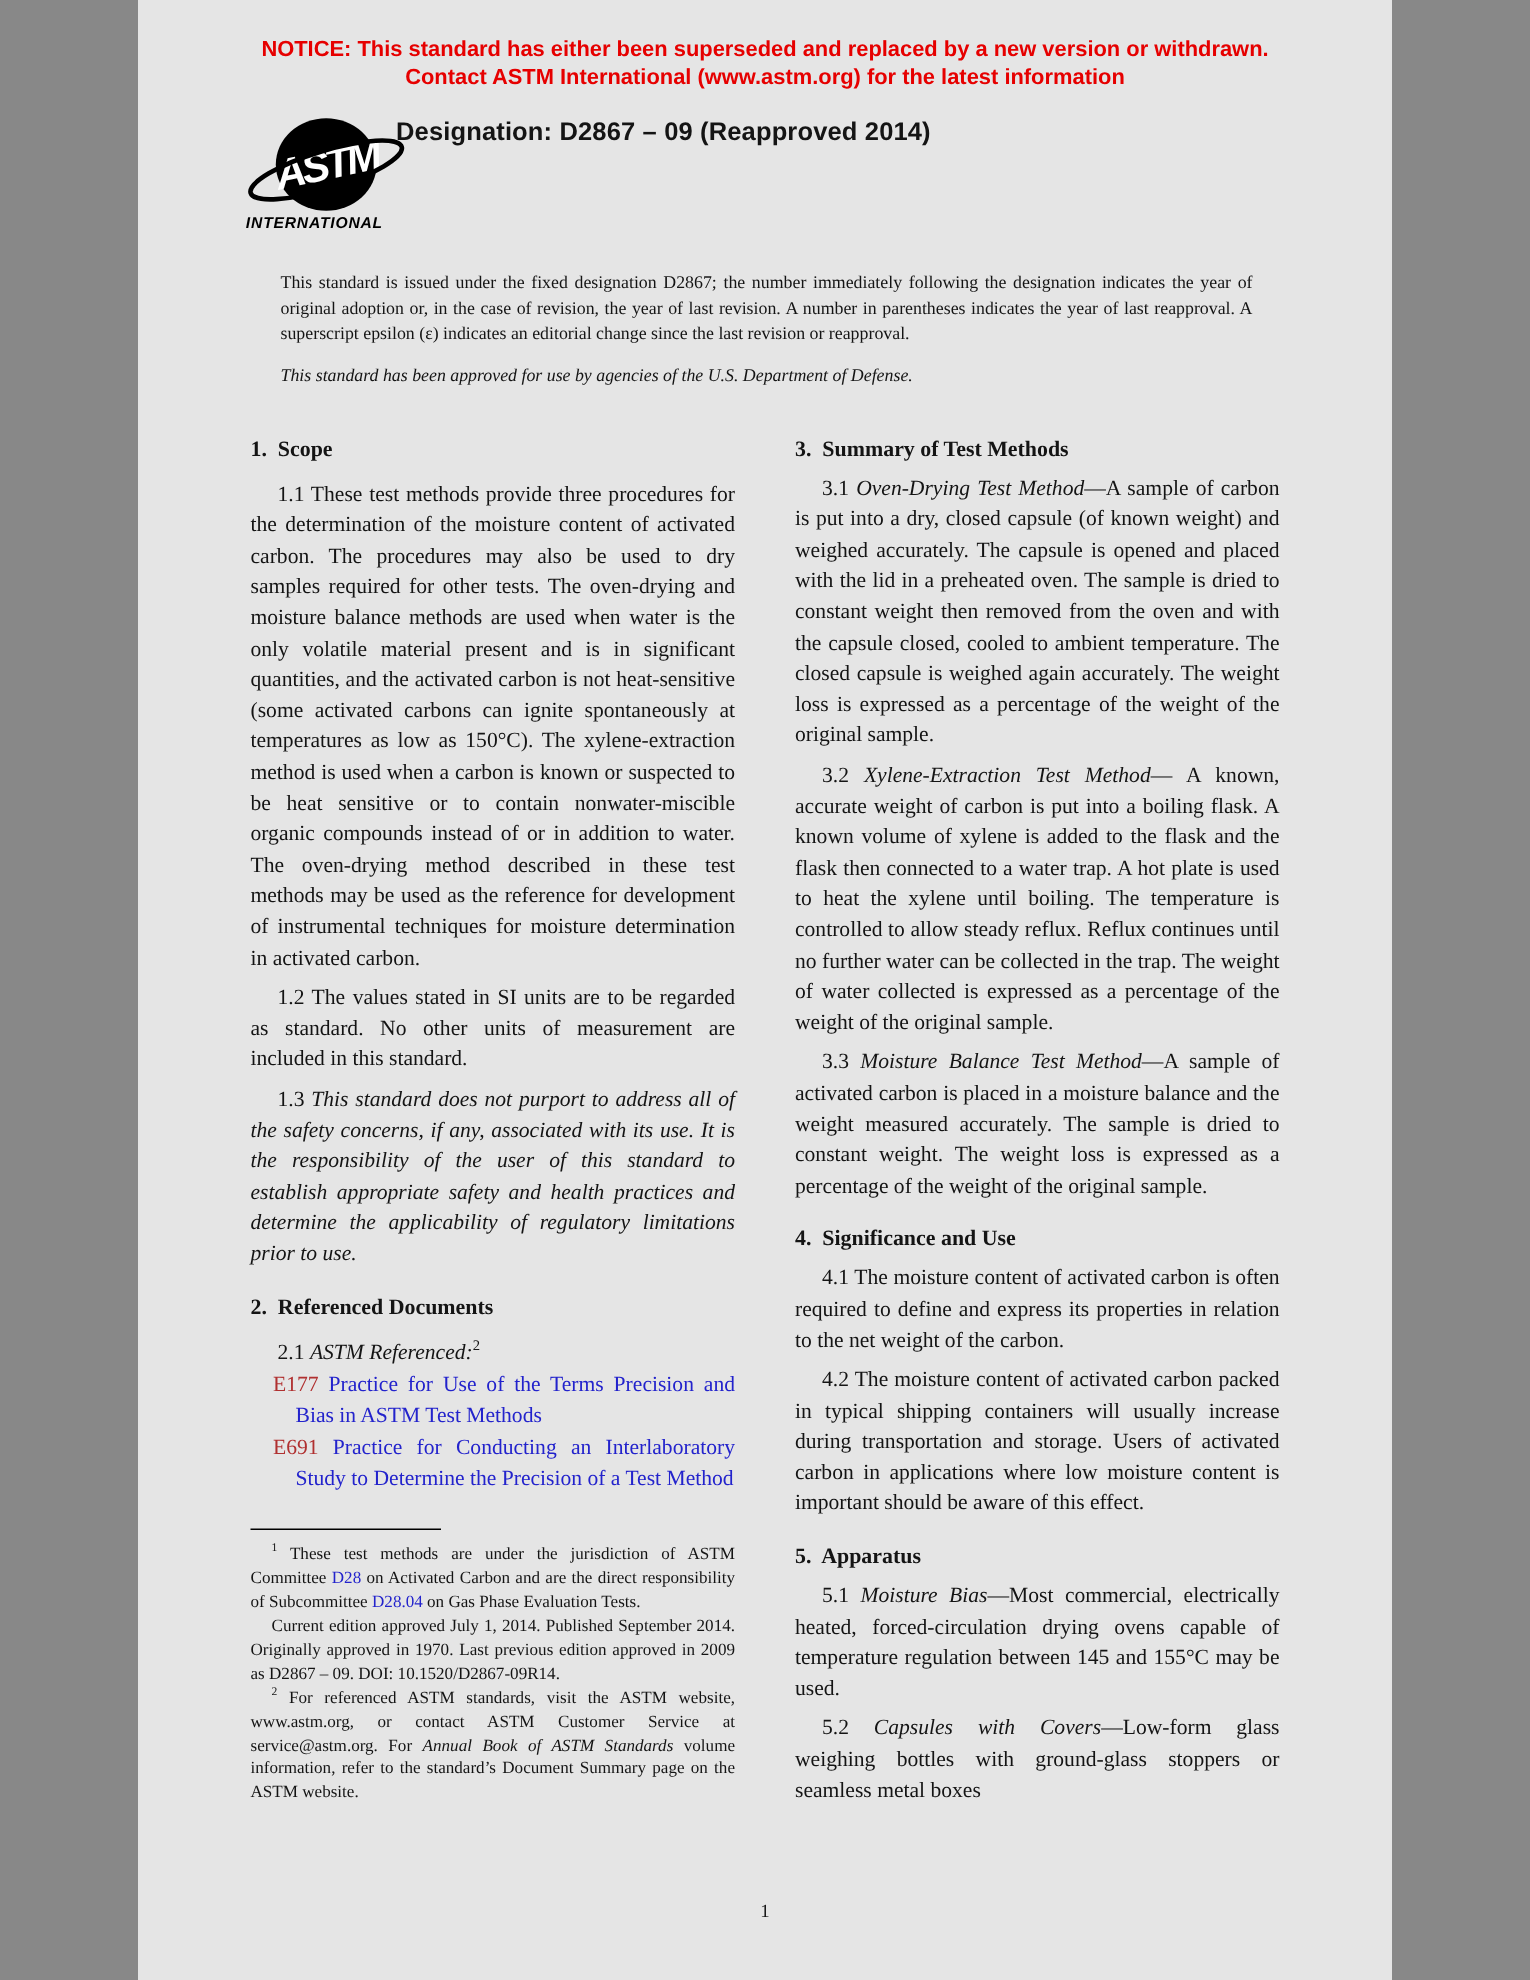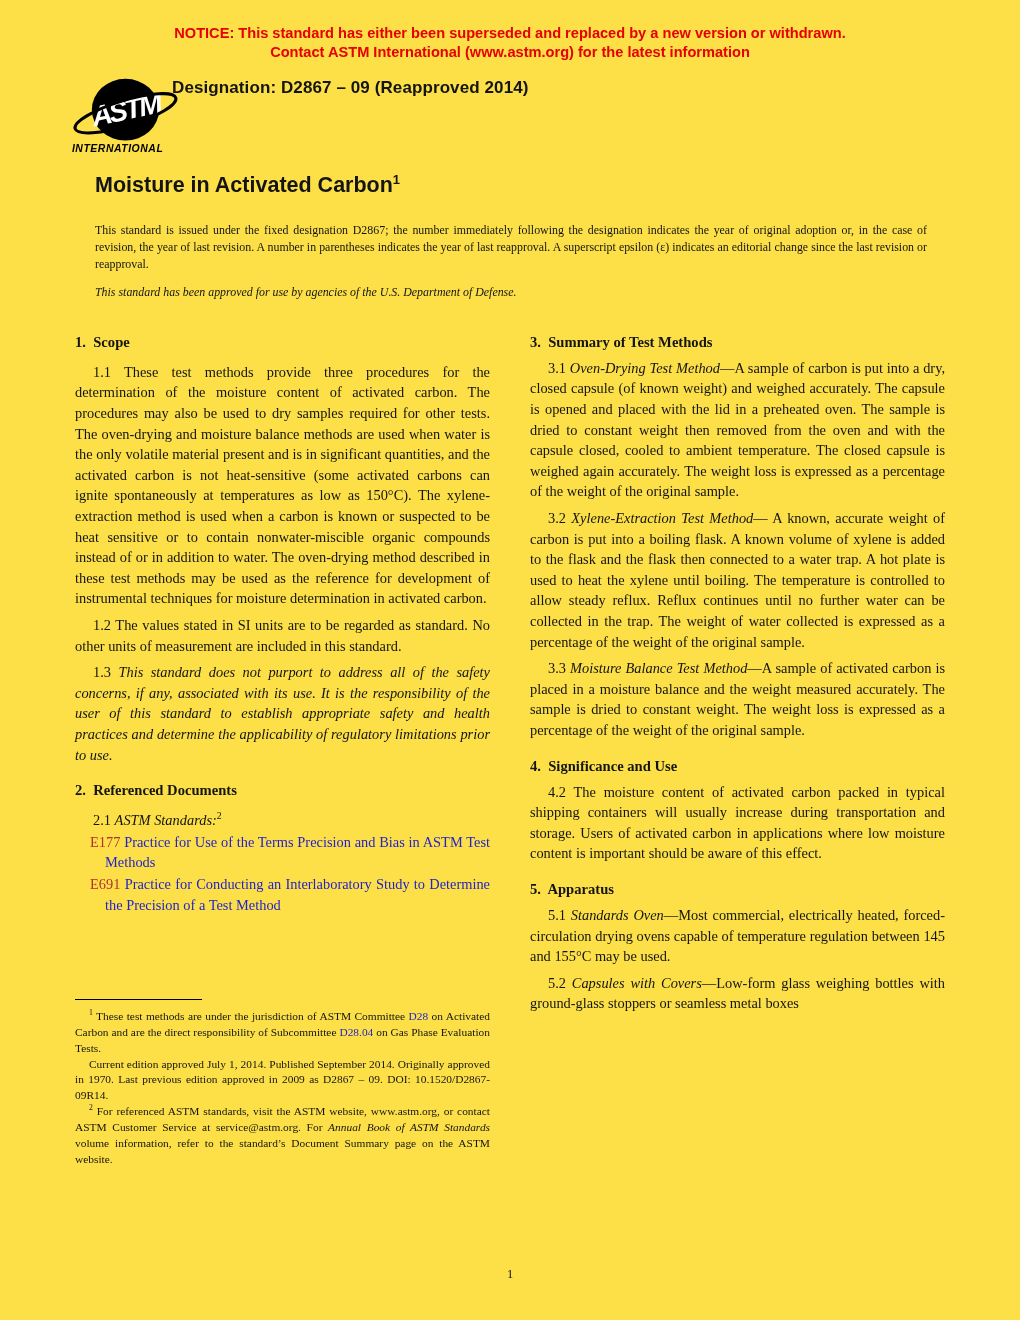--- a/index.html
+++ b/index.html
@@ -1,18 +1,18 @@
 <!DOCTYPE html>
 <html><head>
 <meta charset="utf-8">
 <style>
   html,body { margin:0; padding:0; background:#888; }
   .page {
-    position:relative; width:1020px; height:1320px; margin:0 auto;
-    background:#fde047; overflow:hidden;
+    position:relative; width:836px; height:1320px; margin:0 auto;
+    background:#e5e5e5; overflow:hidden;
     font-family:"Liberation Serif", serif; color:#141414;
   }
   
   .notice {
     padding-top:24px; text-align:center; color:#e60000;
     font-family:"Liberation Sans", sans-serif; font-weight:bold;
     font-size:14.6px; line-height:1.3;
   }
   
   .header { position:relative; margin:12px 75px 0 75px; height:82px; }
@@ -84,59 +84,59 @@
         <ellipse cx="60" cy="38" rx="37" ry="34" fill="#000"></ellipse>
         <text x="60" y="49" text-anchor="middle" font-family="Liberation Sans, sans-serif" font-size="31" font-weight="bold" font-style="italic" fill="#ffffff" letter-spacing="-3" transform="rotate(-12 60 38)">ASTM</text>
         <ellipse cx="60" cy="42" rx="58" ry="14" fill="none" stroke="#000" stroke-width="3.4" transform="rotate(-17 60 42)"></ellipse>
         <text x="1" y="85" font-family="Liberation Sans, sans-serif" font-size="11.5" font-weight="bold" font-style="italic" letter-spacing="0.6" fill="#000">INTERNATIONAL</text>
       </svg>
     </div>
     <div class="desig">Designation: D2867 – 09 (Reapproved 2014)</div>
   </div>
 
   <div class="title">
-    <div><span>Moisture in Activated Carbon</span><sup>1</sup></div>
   </div>
 
   <div class="issued">This standard is issued under the fixed designation D2867; the number immediately following the designation indicates the year of original adoption or, in the case of revision, the year of last revision. A number in parentheses indicates the year of last reapproval. A superscript epsilon (ε) indicates an editorial change since the last revision or reapproval.</div>
   <div class="dod">This standard has been approved for use by agencies of the U.S. Department of Defense.</div>
 
   <div class="columns">
 
     <div class="col col-left">
       <h3 class="sec first">1.&nbsp; Scope</h3>
       <p class="body"><span class="pnum">1.1 </span><span>These test methods provide three procedures for the determination of the moisture content of activated carbon. The procedures may also be used to dry samples required for other tests. The oven-drying and moisture balance methods are used when water is the only volatile material present and is in significant quantities, and the activated carbon is not heat-sensitive (some activated carbons can ignite spontaneously at temperatures as low as 150°C). The xylene-extraction method is used when a carbon is known or suspected to be heat sensitive or to contain nonwater-miscible organic compounds instead of or in addition to water. The oven-drying method described in these test methods may be used as the reference for development of instrumental techniques for moisture determination in activated carbon.</span></p>
       <p class="body"><span class="pnum">1.2 </span><span>The values stated in SI units are to be regarded as standard. No other units of measurement are included in this standard.</span></p>
       <p class="body"><span class="pnum">1.3 </span><span class="it">This standard does not purport to address all of the safety concerns, if any, associated with its use. It is the responsibility of the user of this standard to establish appropriate safety and health practices and determine the applicability of regulatory limitations prior to use.</span></p>
 
       <h3 class="sec">2.&nbsp; Referenced Documents</h3>
-      <p class="body"><span class="pnum">2.1 </span><span class="it">ASTM Standards:</span><sup>2</sup></p>
+      <p class="body"><span class="pnum">2.1 </span><span class="it">ASTM Referenced:</span><sup>2</sup></p>
       <div class="ref"><a class="code">E177</a><span class="refblue"> Practice for Use of the Terms Precision and Bias in ASTM Test Methods</span></div>
       <div class="ref"><a class="code">E691</a><span class="refblue"> Practice for Conducting an Interlaboratory Study to Determine the Precision of a Test Method</span></div>
 
       <div class="fnblock">
         <div class="fnrule"></div>
         <p class="fn"><sup>1</sup><span> These test methods are under the jurisdiction of ASTM Committee </span><a class="bluelink">D28</a><span> on Activated Carbon and are the direct responsibility of Subcommittee </span><a class="bluelink">D28.04</a><span> on Gas Phase Evaluation Tests.</span></p>
         <p class="fn fn-cont">Current edition approved July 1, 2014. Published September 2014. Originally approved in 1970. Last previous edition approved in 2009 as D2867 – 09. DOI: 10.1520/D2867-09R14.</p>
         <p class="fn"><sup>2</sup><span> For referenced ASTM standards, visit the ASTM website, www.astm.org, or contact ASTM Customer Service at service@astm.org. For </span><span class="it">Annual Book of ASTM Standards</span><span> volume information, refer to the standard’s Document Summary page on the ASTM website.</span></p>
       </div>
     </div>
 
     <div class="col col-right">
       <h3 class="sec first">3.&nbsp; Summary of Test Methods</h3>
       <p class="body"><span class="pnum">3.1 </span><span class="it">Oven-Drying Test Method</span><span>—A sample of carbon is put into a dry, closed capsule (of known weight) and weighed accurately. The capsule is opened and placed with the lid in a preheated oven. The sample is dried to constant weight then removed from the oven and with the capsule closed, cooled to ambient temperature. The closed capsule is weighed again accurately. The weight loss is expressed as a percentage of the weight of the original sample.</span></p>
       <p class="body"><span class="pnum">3.2 </span><span class="it">Xylene-Extraction Test Method</span><span>— A known, accurate weight of carbon is put into a boiling flask. A known volume of xylene is added to the flask and the flask then connected to a water trap. A hot plate is used to heat the xylene until boiling. The temperature is controlled to allow steady reflux. Reflux continues until no further water can be collected in the trap. The weight of water collected is expressed as a percentage of the weight of the original sample.</span></p>
       <p class="body"><span class="pnum">3.3 </span><span class="it">Moisture Balance Test Method</span><span>—A sample of activated carbon is placed in a moisture balance and the weight measured accurately. The sample is dried to constant weight. The weight loss is expressed as a percentage of the weight of the original sample.</span></p>
 
       <h3 class="sec">4.&nbsp; Significance and Use</h3>
+      <p class="body"><span class="pnum">4.1 </span><span>The moisture content of activated carbon is often required to define and express its properties in relation to the net weight of the carbon.</span></p>
       <p class="body"><span class="pnum">4.2 </span><span>The moisture content of activated carbon packed in typical shipping containers will usually increase during transportation and storage. Users of activated carbon in applications where low moisture content is important should be aware of this effect.</span></p>
 
 
       <h3 class="sec">5.&nbsp; Apparatus</h3>
-      <p class="body"><span class="pnum">5.1 </span><span class="it">Standards Oven</span><span>—Most commercial, electrically heated, forced-circulation drying ovens capable of temperature regulation between 145 and 155°C may be used.</span></p>
+      <p class="body"><span class="pnum">5.1 </span><span class="it">Moisture Bias</span><span>—Most commercial, electrically heated, forced-circulation drying ovens capable of temperature regulation between 145 and 155°C may be used.</span></p>
       <p class="body"><span class="pnum">5.2 </span><span class="it">Capsules with Covers</span><span>—Low-form glass weighing bottles with ground-glass stoppers or seamless metal boxes</span></p>
     </div>
 
   </div>
 
   <div class="pagenum">1</div>
 
 </div>
 
 </body></html>

